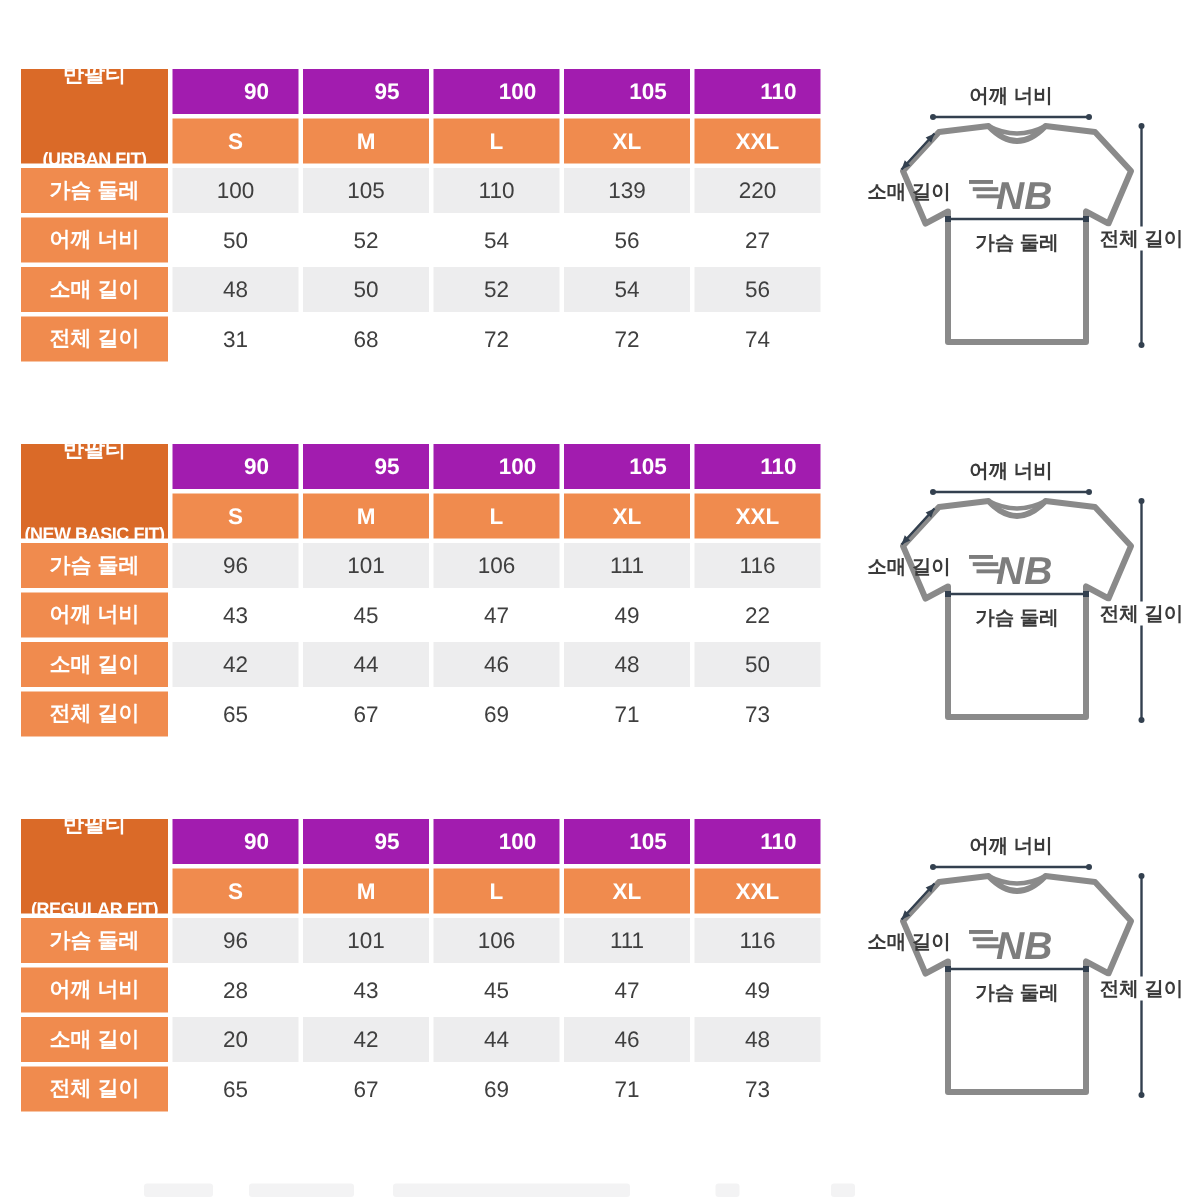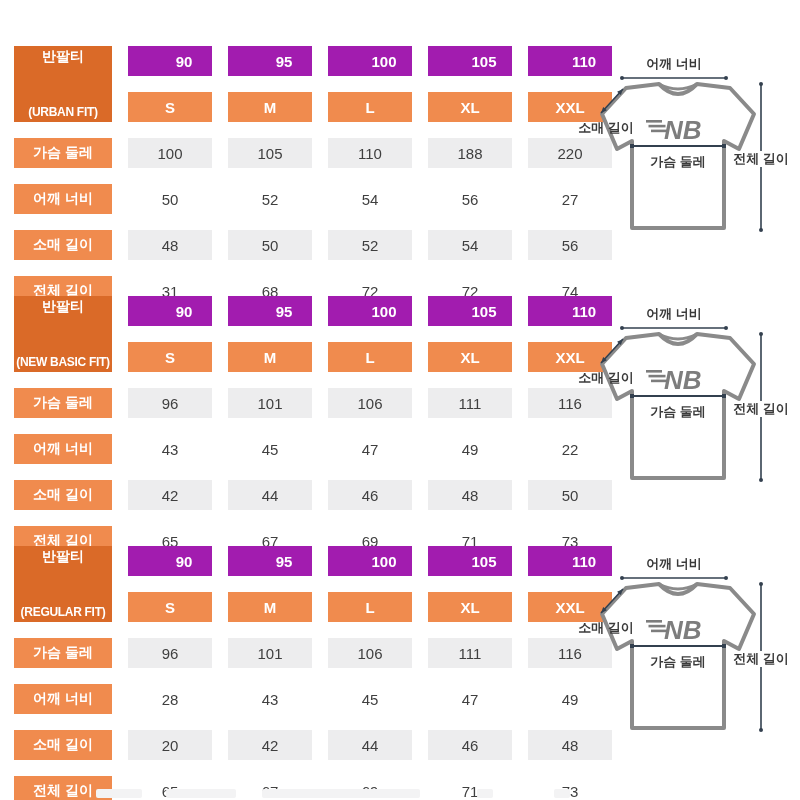--- a/index.html
+++ b/index.html
@@ -6,21 +6,21 @@
   html,body { background:#fff; }
   body { font-family:"Liberation Sans", sans-serif; }
   .stage { position:relative; width:800px; height:800px; background:#ffffff; overflow:hidden; }
 
   
   .size-table {
     position:absolute; left:14px;
     display:grid;
     grid-template-columns:98px repeat(5, 84px);
     grid-auto-rows:30px;
-    gap:16px;
+    gap:3px;
   }
   .cell { display:flex; align-items:center; justify-content:center; }
   .head-fit {
     grid-column:1; grid-row:1 / span 2;
     background:#DA6A28; color:#fff;
     flex-direction:column; line-height:1.25; text-align:center;
   }
   .fit-line1 { font-size:14px; font-weight:bold; }
   .fit-line2 { font-size:12px; font-weight:bold; letter-spacing:-0.3px;margin-top:40px; }
   .head-size { background:#a21caf; color:#fff; font-size:15px; font-weight:600;padding-left:28px; }
@@ -54,21 +54,21 @@
     <div class="cell head-letter">S</div>
     <div class="cell head-letter">M</div>
     <div class="cell head-letter">L</div>
     <div class="cell head-letter">XL</div>
     <div class="cell head-letter">XXL</div>
 
     <div class="cell row-label">가슴 둘레</div>
     <div class="cell val g">100</div>
     <div class="cell val g">105</div>
     <div class="cell val g">110</div>
-    <div class="cell val g">188</div>
+    <div class="cell val g">139</div>
     <div class="cell val g">220</div>
 
     <div class="cell row-label">어깨 너비</div>
     <div class="cell val">50</div>
     <div class="cell val">52</div>
     <div class="cell val">54</div>
     <div class="cell val">56</div>
     <div class="cell val">27</div>
 
     <div class="cell row-label">소매 길이</div>

